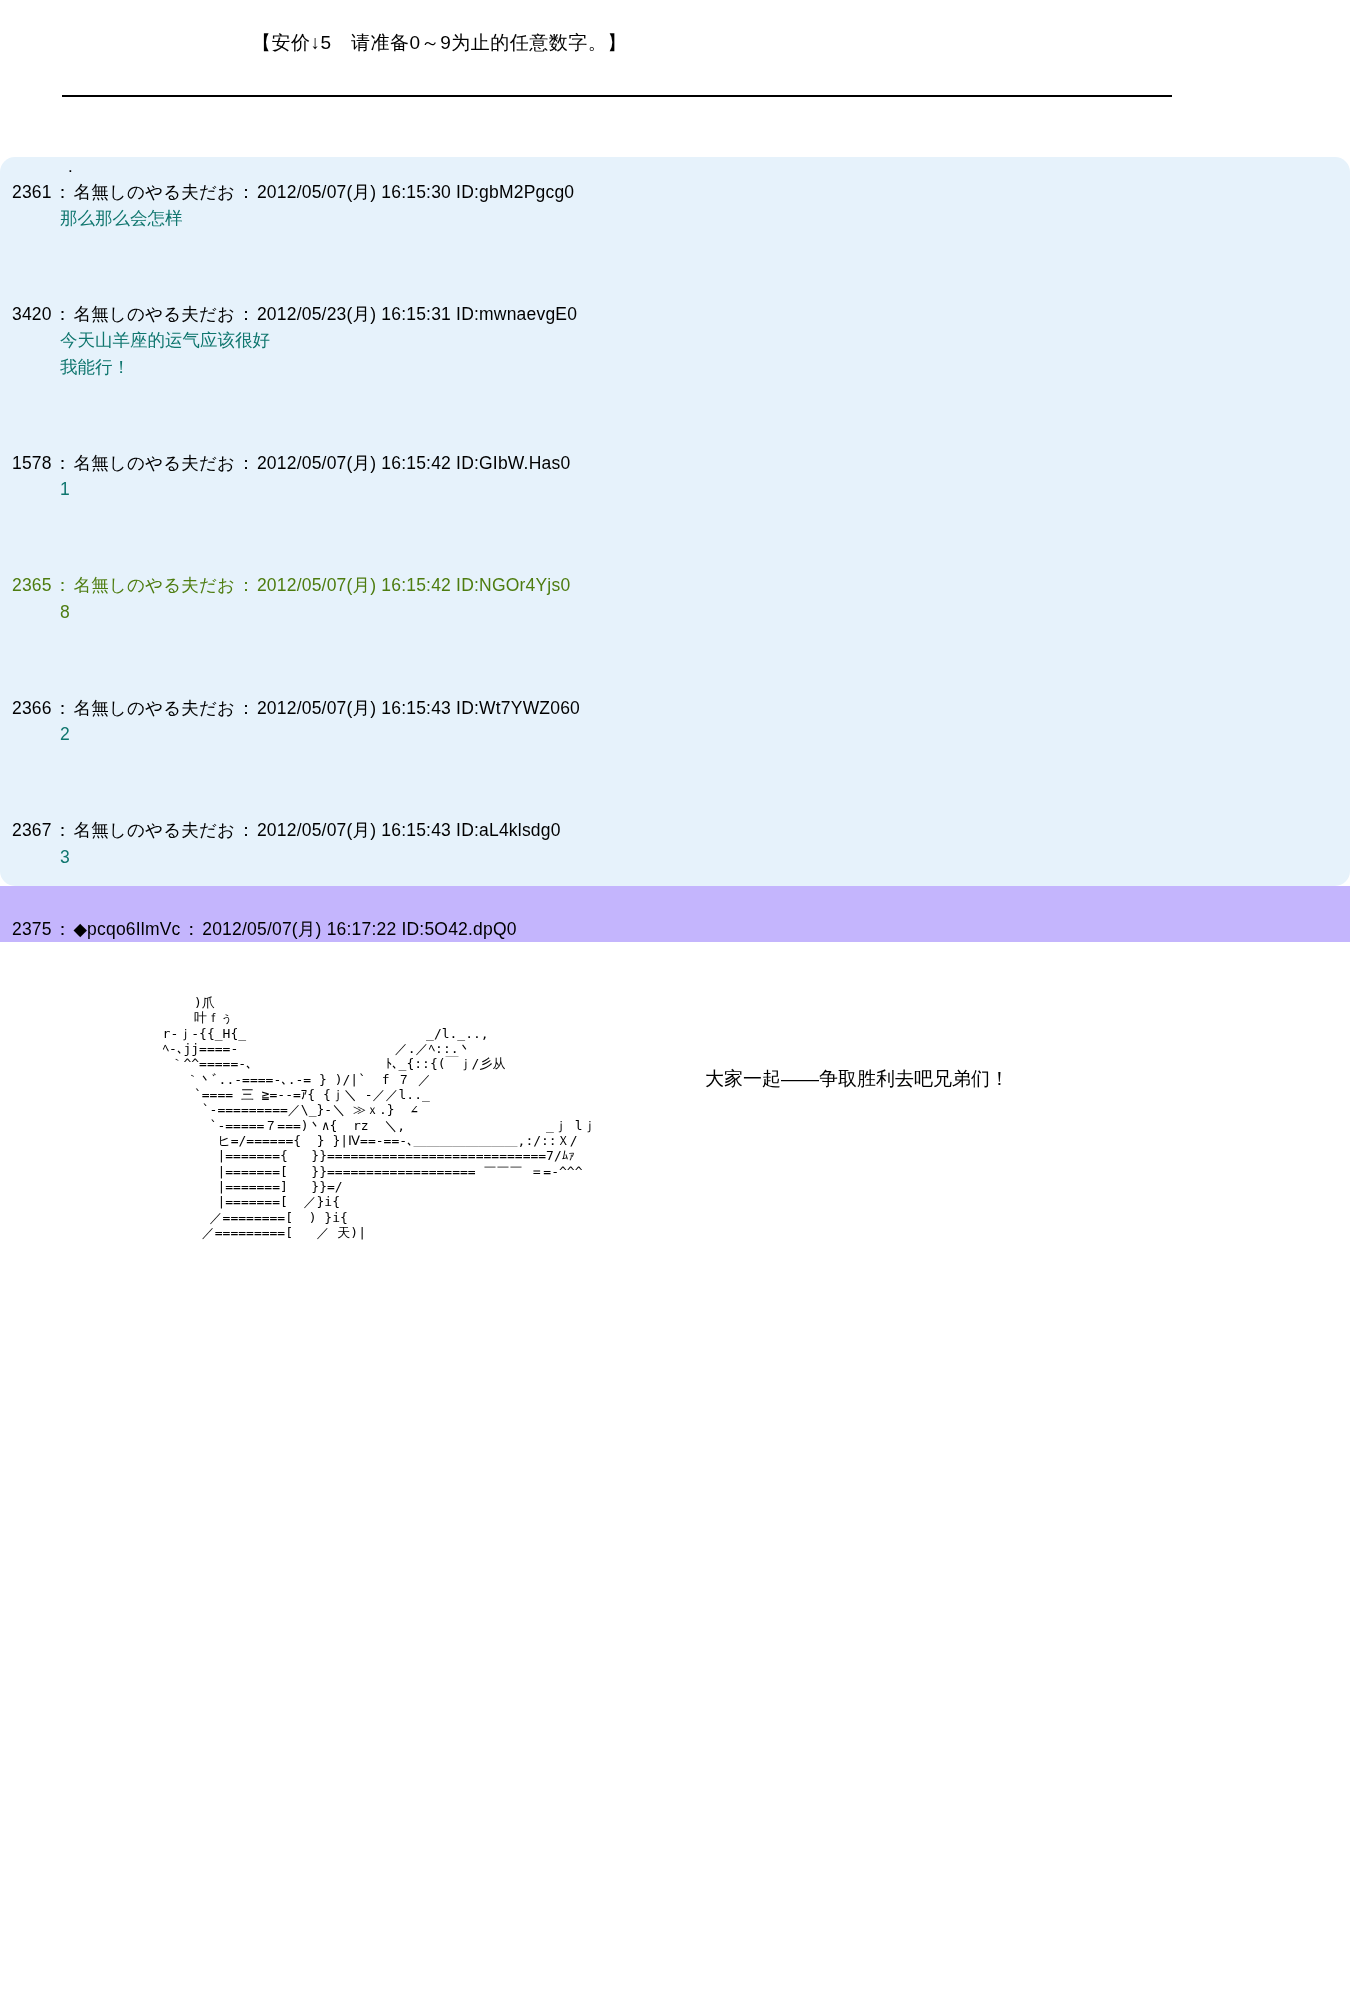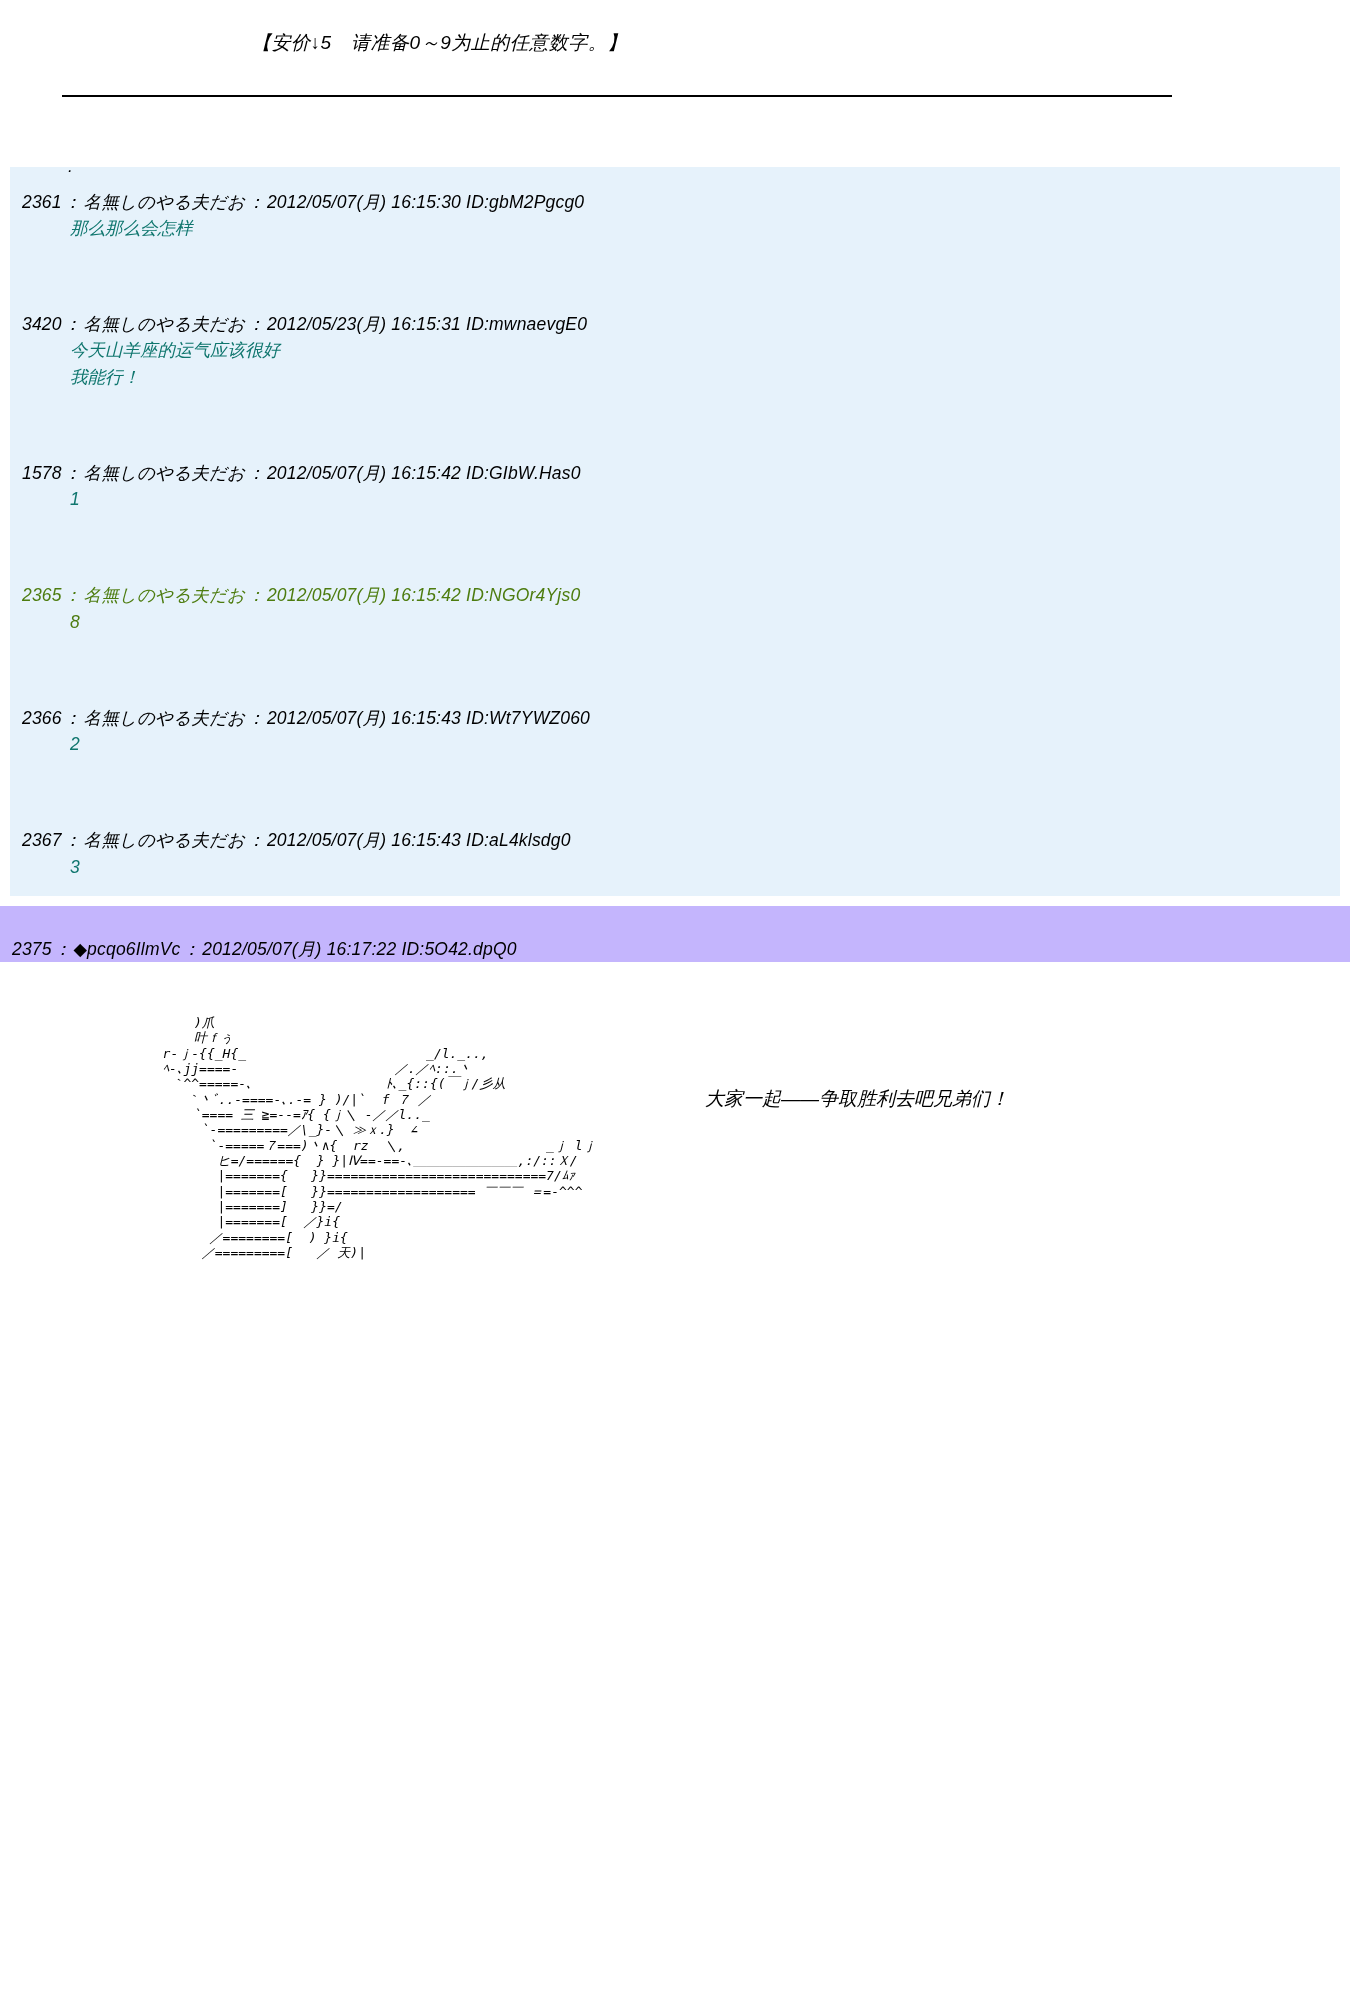--- a/index.html
+++ b/index.html
@@ -11,21 +11,20 @@
     width: 1350px;
     min-height: 2000px;
     font-family: "Liberation Sans", "DejaVu Sans", sans-serif;
     color: #000000;
     position: relative;
     overflow: hidden;
   }
   .page {
     width: 1350px;
     position: relative;
-    font-style: italic;
   }
 
   
   .top-section {
     padding: 0;
   }
   .header-line {
     font-size: 19px;
     line-height: 1.4;
     color: #000;
@@ -44,21 +43,22 @@
     font-size: 17px;
     line-height: 1.2;
     height: 60px;
     box-sizing: border-box;
   }
 
   
   .posts-block {
     background: #e6f2fb;
     padding: 22px 0 16px 0;
-    margin: 10px;
+    margin: 0;
+    border-radius: 15px;
   }
   .post {
     padding: 0 0 0 12px;
     margin-bottom: 0;
   }
   .post-head {
     font-size: 17.5px;
     line-height: 1.5;
     white-space: nowrap;
     color: #000;

